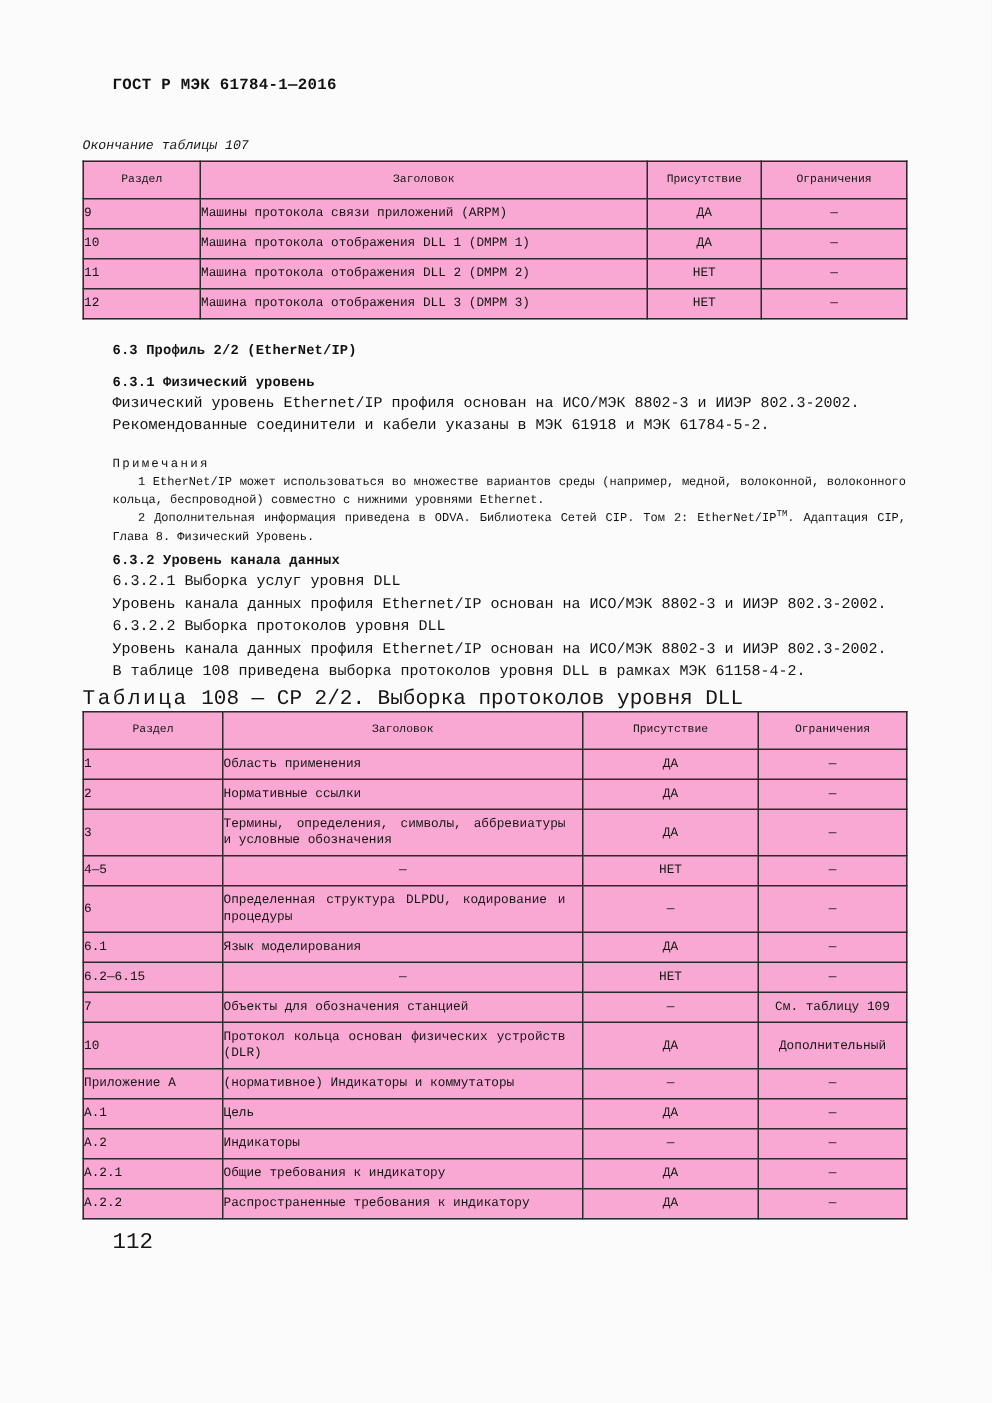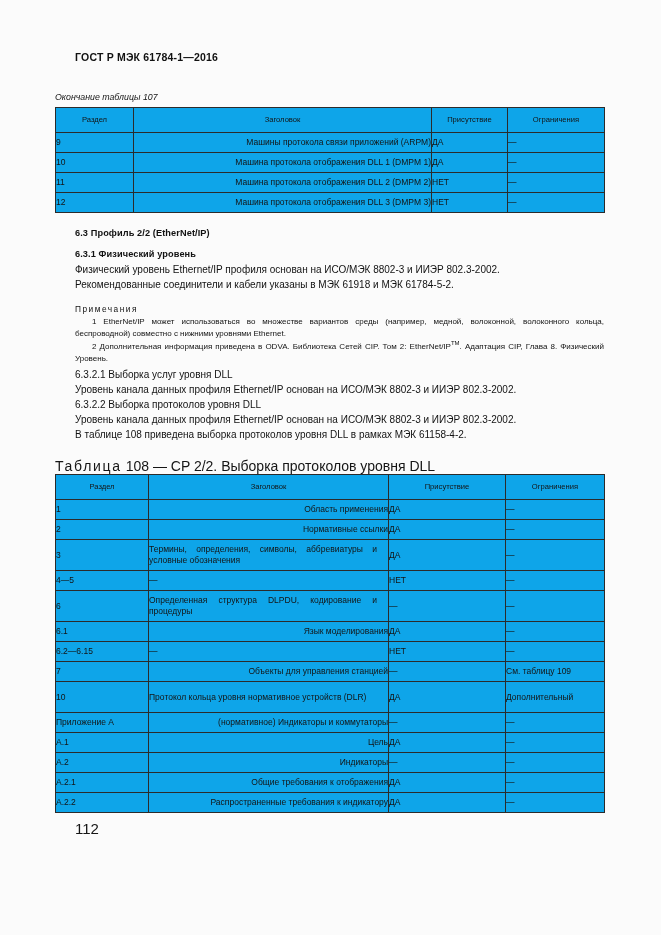--- a/index.html
+++ b/index.html
@@ -20,20 +20,21 @@
     background: #fbfbfb;
     box-sizing: border-box;
     overflow: hidden;
   }
   .page-inner {
     position: absolute;
     left: 55px;
     top: 0;
     width: 550px;
     height: 935px;
+    font-family: Liberation Mono, monospace;
   }
 
   
   .running-head {
     position: absolute;
     left: 20px;
     top: 51px;
     font-size: 10.5px;
     font-weight: bold;
     letter-spacing: 0.2px;
@@ -61,21 +62,21 @@
   }
   .tbl-caption .sp {
     letter-spacing: 1.7px;
   }
 
   
   table.gost {
     position: absolute;
     border-collapse: collapse;
     table-layout: fixed;
-    background: #0ea5e9;
+    background: #f9a8d4;
   }
   table.gost td, table.gost th {
     border: 1px solid #2b2b2b;
     font-weight: normal;
     color: #141414;
     padding: 0;
     vertical-align: middle;
   }
   table.gost th {
     font-size: 7.6px;
@@ -87,24 +88,24 @@
   table.gost td {
     font-size: 8.5px;
     line-height: 1.28;
   }
   td.c-sect {
     padding: 4px 0 4px 7px;
     text-align: left;
   }
   td.c-title {
     padding: 4px 10px 4px 9px;
-    text-align: right;
+    text-align: left;
   }
   td.c-title.dash, td.c-pres, td.c-limit {
-    text-align: left;
+    text-align: center;
   }
   td.c-pres, td.c-limit {
     padding: 4px 3px;
   }
   td.c-title.justify {
     text-align: justify;
     text-align-last: left;
     padding-right: 11px;
   }
 
@@ -236,20 +237,21 @@
       <p class="para">Рекомендованные соединители и кабели указаны в МЭК 61918 и МЭК 61784-5-2.</p>
     </div>
 
     <div class="body-block blk-notes">
       <p class="note-head">Примечания</p>
       <p class="note">1 EtherNet/IP может использоваться во множестве вариантов среды (например, медной, волоконной, волоконного кольца, беспроводной) совместно с нижними уровнями Ethernet.</p>
       <p class="note"><span>2 Дополнительная информация приведена в ODVA. Библиотека Сетей CIP. Том 2: EtherNet/IP</span><sup>TM</sup><span>. Адаптация CIP, Глава 8. Физический Уровень.</span></p>
     </div>
 
     <div class="body-block blk-632">
+      <p class="h3">6.3.2 Уровень канала данных</p>
       <p class="para">6.3.2.1 Выборка услуг уровня DLL</p>
       <p class="para">Уровень канала данных профиля Ethernet/IP основан на ИСО/МЭК 8802-3 и ИИЭР 802.3-2002.</p>
       <p class="para">6.3.2.2 Выборка протоколов уровня DLL</p>
       <p class="para">Уровень канала данных профиля Ethernet/IP основан на ИСО/МЭК 8802-3 и ИИЭР 802.3-2002.</p>
       <p class="para">В таблице 108 приведена выборка протоколов уровня DLL в рамках МЭК 61158-4-2.</p>
     </div>
 
     <div class="tbl-caption spaced"><span class="sp">Таблица</span> <span>108 — CP 2/2. Выборка протоколов уровня DLL</span></div>
 
     <table class="gost" id="table108">
@@ -305,27 +307,27 @@
             <td class="c-limit">—</td>
           </tr>
           <tr>
             <td class="c-sect">6.2—6.15</td>
             <td class="c-title dash">—</td>
             <td class="c-pres">НЕТ</td>
             <td class="c-limit">—</td>
           </tr>
           <tr>
             <td class="c-sect">7</td>
-            <td class="c-title">Объекты для управления станцией</td>
+            <td class="c-title">Объекты для обозначения станцией</td>
             <td class="c-pres">—</td>
             <td class="c-limit">См. таблицу 109</td>
           </tr>
           <tr>
             <td class="c-sect two-line">10</td>
-            <td class="c-title justify two-line">Протокол кольца уровня нормативное устройств (DLR)</td>
+            <td class="c-title justify two-line">Протокол кольца основан физических устройств (DLR)</td>
             <td class="c-pres two-line">ДА</td>
             <td class="c-limit two-line">Дополнительный</td>
           </tr>
           <tr>
             <td class="c-sect">Приложение А</td>
             <td class="c-title">(нормативное) Индикаторы и коммутаторы</td>
             <td class="c-pres">—</td>
             <td class="c-limit">—</td>
           </tr>
           <tr>
@@ -335,21 +337,21 @@
             <td class="c-limit">—</td>
           </tr>
           <tr>
             <td class="c-sect">А.2</td>
             <td class="c-title">Индикаторы</td>
             <td class="c-pres">—</td>
             <td class="c-limit">—</td>
           </tr>
           <tr>
             <td class="c-sect">А.2.1</td>
-            <td class="c-title">Общие требования к отображения</td>
+            <td class="c-title">Общие требования к индикатору</td>
             <td class="c-pres">ДА</td>
             <td class="c-limit">—</td>
           </tr>
           <tr>
             <td class="c-sect">А.2.2</td>
             <td class="c-title">Распространенные требования к индикатору</td>
             <td class="c-pres">ДА</td>
             <td class="c-limit">—</td>
           </tr>
         </tbody>

